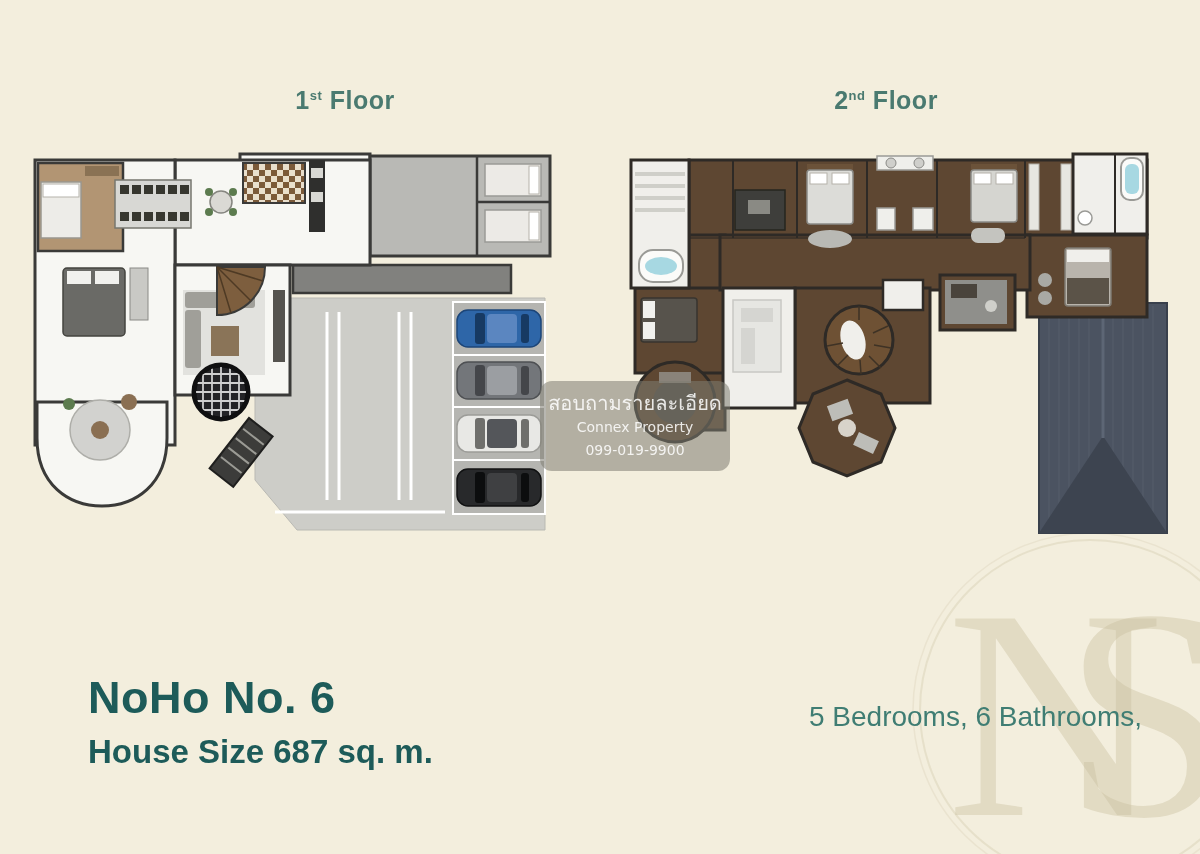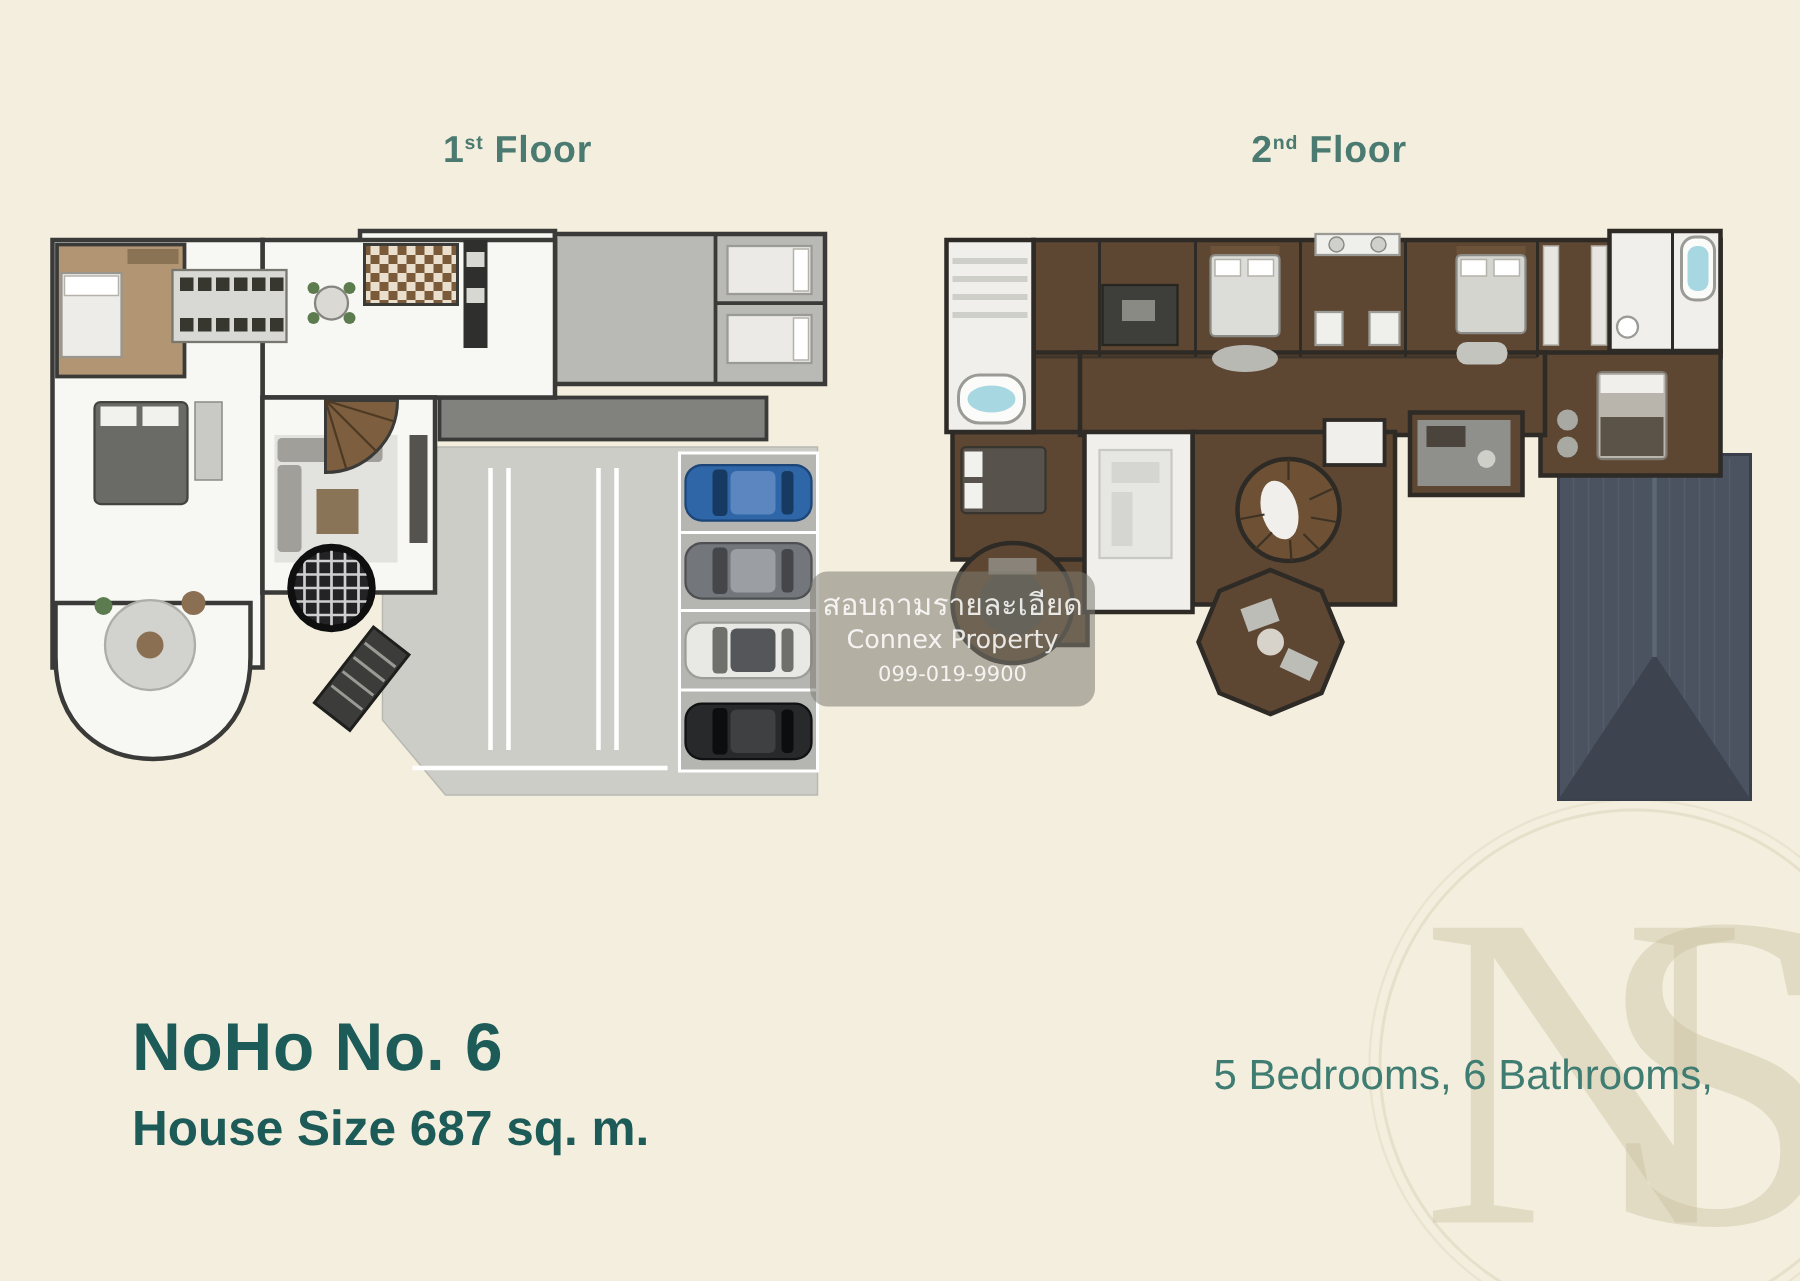--- a/index.html
+++ b/index.html
@@ -18,21 +18,21 @@
   .plan { position:absolute; z-index:1; }
   #plan-floor1 { left:25px; top:140px; }
   #plan-floor2 { left:615px; top:140px; }
   .wm-box {
     position:absolute; left:508px; top:381px; width:190px; height:90px; z-index:3;
     background:rgba(126,123,113,0.55); border-radius:12px;
     display:flex; flex-direction:column; justify-content:center; align-items:center;
     color:rgba(255,255,255,0.85); font-family:"DejaVu Sans", sans-serif;margin-left:32px;
   }
   .wm-thai { font-size:20px; line-height:26px; }
-  .wm-en   { font-size:17px; line-height:23px; }
+  .wm-en   { font-size:14px; line-height:23px; }
   .wm-tel  { font-size:14px; line-height:23px; }
   .title-block { position:absolute; left:88px; top:672px; z-index:2; color:#1d5b59;
                  font-family:Liberation Sans, sans-serif; }
   .title-main { font-size:45px; font-weight:bold; letter-spacing:.5px; }
   .title-size { font-size:33px; font-weight:bold; margin-top:9px; }
   .features {
     position:absolute; left:742px; top:700px; width:400px; z-index:2;
     text-align:right; color:#3f7d73; font-size:28px; line-height:33px; font-weight:500;
   }
   .monogram { position:absolute; left:905px; top:515px; z-index:0; }

